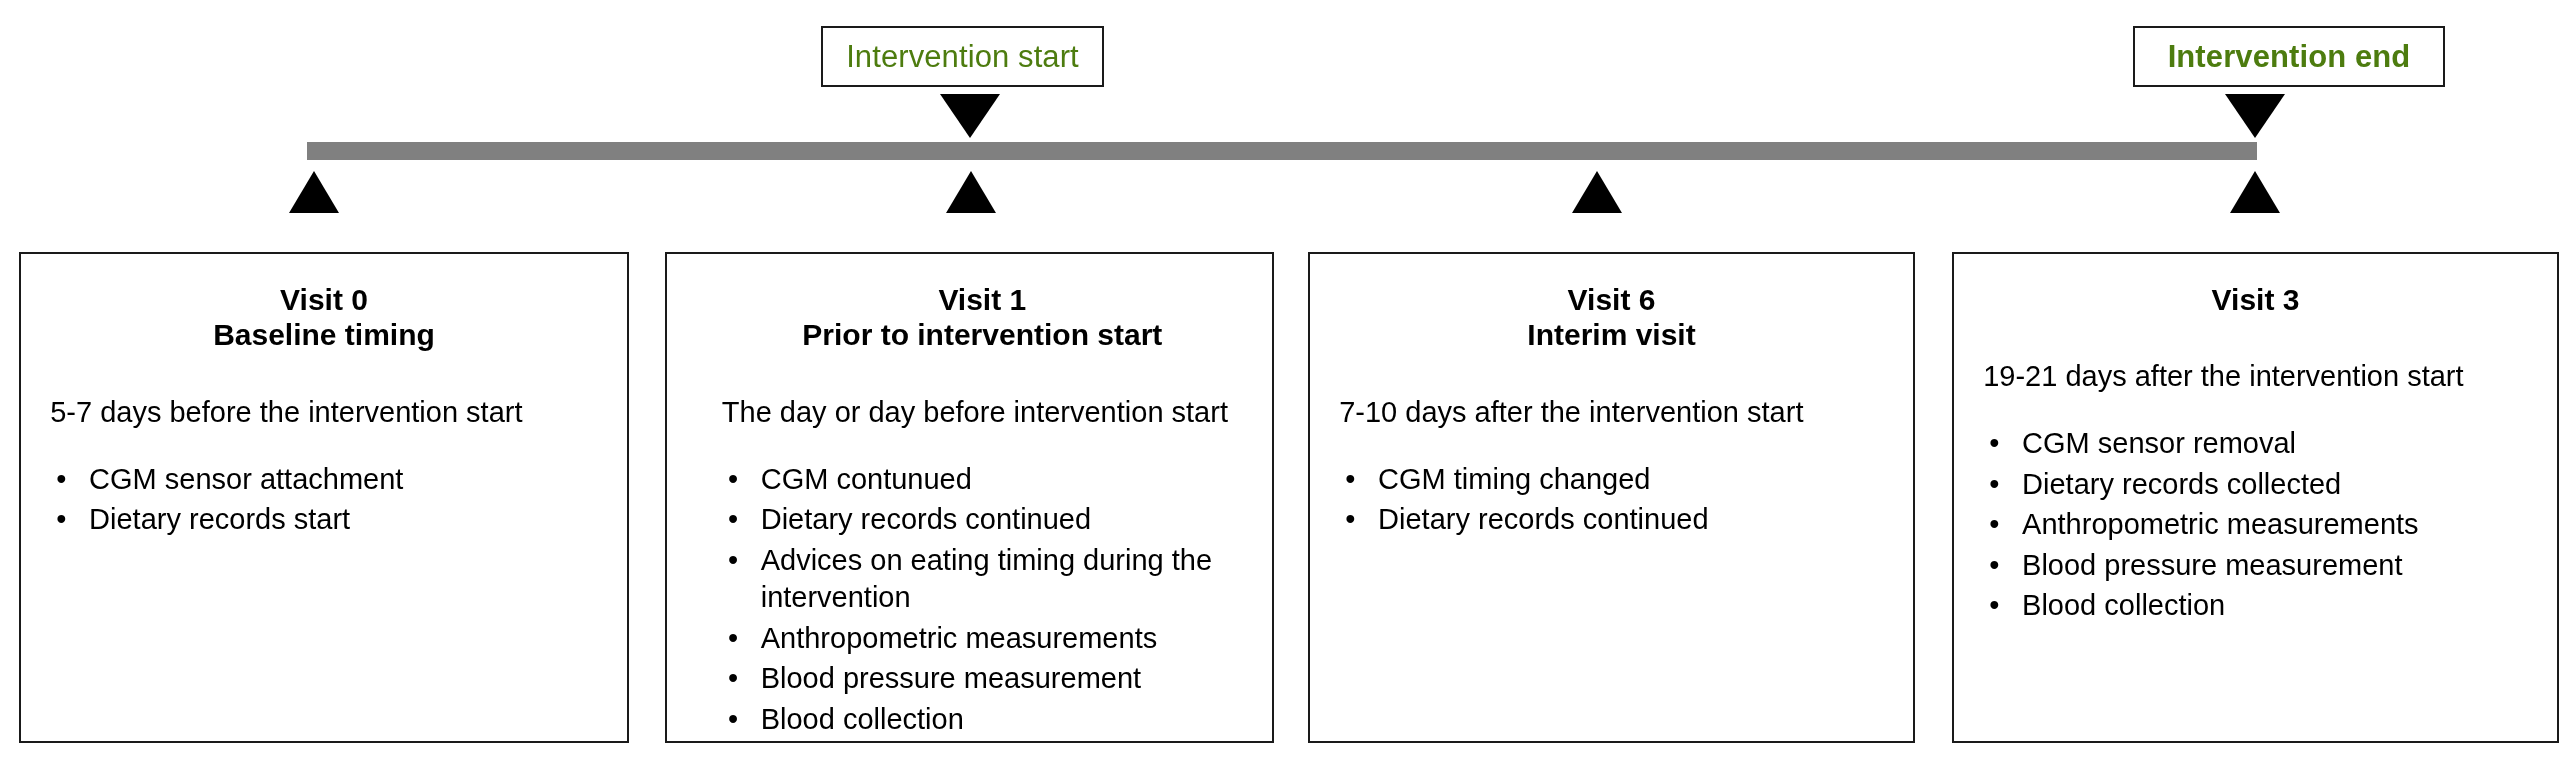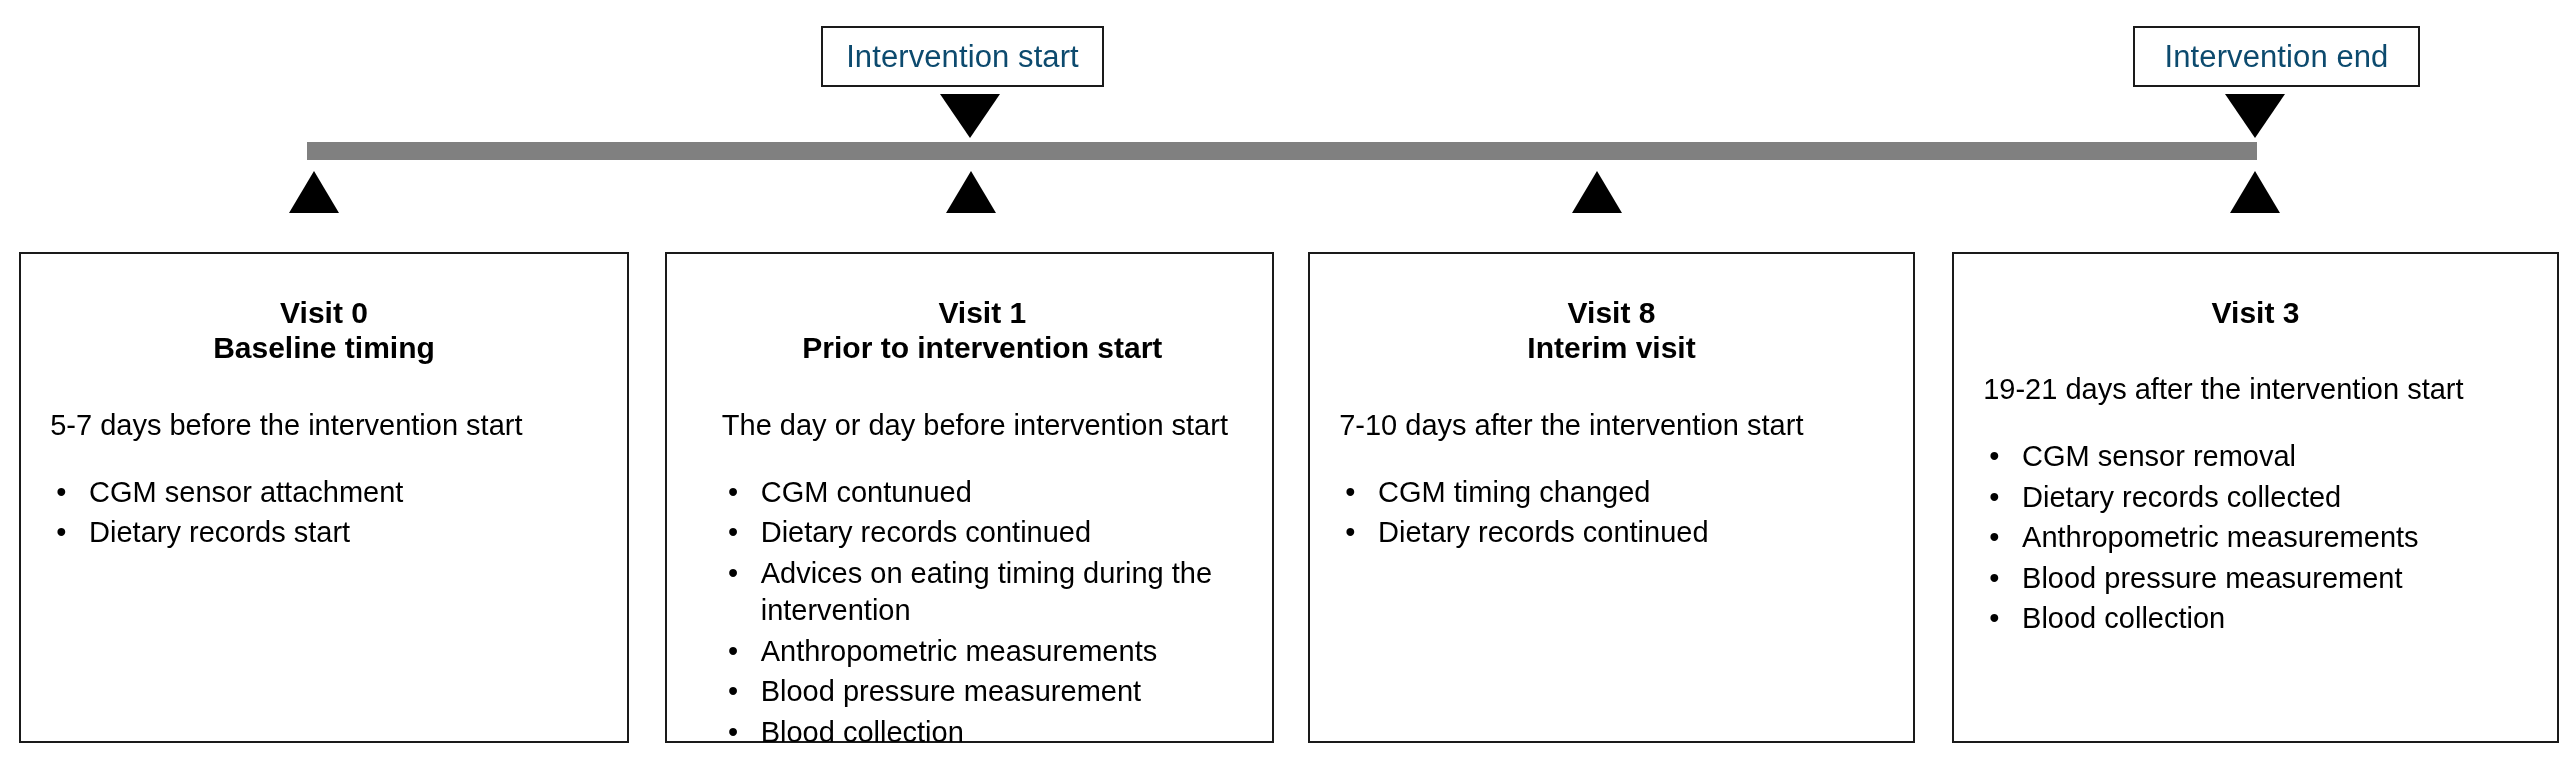--- a/index.html
+++ b/index.html
@@ -30,21 +30,21 @@
     box-sizing: border-box;
     border: 2.8px solid #1a1a1a;
     background: #ffffff;
     display: flex;
     align-items: center;
     justify-content: center;
     font-size: 31px;
     line-height: 1;
     letter-spacing: 0.1px;
     white-space: nowrap;
-    color: #0c4a6e;
+    color: #4d7c0f;
   }
 
   
   .tri-down {
     position: absolute;
     width: 0;
     height: 0;
     border-left: 30px solid transparent;
     border-right: 30px solid transparent;
     border-top: 44px solid #000000;
@@ -76,21 +76,21 @@
     height: 491px;
     border: 2.8px solid #1a1a1a;
     background: #ffffff;
     padding: 18.4px 18.4px 14px 18.4px;
   }
   .card-title {
     text-align: center;
     font-weight: bold;
     font-size: 30px;
     line-height: 1.18;
-    margin: 17px;
+    margin: 4px;
     padding-top: 5.7px;
   }
   .card-title .line2 {
     display: block;
   }
   .card-timing {
     font-size: 29px;
     line-height: 1.2;
     margin: 42px 0 0 8px;
     padding-left: 2.8px;
@@ -122,21 +122,21 @@
 <body>
 
 <div id="figure">
 
   <div class="milestone">
     <div class="milestone-box" style="left:821px; top:25.5px; width:283px; height:61px;">Intervention start</div>
     <div class="tri-down" style="left:940px; top:94px;"></div>
   </div>
 
   <div class="milestone">
-    <div class="milestone-box" style="left:2133px; top:26px; width:287px; height:61px;">Intervention end</div>
+    <div class="milestone-box" style="left:2133px; top:26px; width:312px; height:61px;font-weight:bold;">Intervention end</div>
     <div class="tri-down" style="left:2225px; top:94px;"></div>
   </div>
 
   <div id="timeline-bar"></div>
 
   <div class="tri-up" style="left:289px;  top:171px;"></div>
   <div class="tri-up" style="left:946px; top:171px;"></div>
   <div class="tri-up" style="left:1572px; top:171px;"></div>
   <div class="tri-up" style="left:2230px; top:171px;"></div>
 
@@ -187,21 +187,21 @@
       </li>
       <li>
         <span class="bullet-dot">•</span>
         <span>Blood collection</span>
       </li>
     </ul>
   </div>
 
   <div class="visit-card card-2" style="left:1308px; width:607px;">
     <div class="card-title">
-      <span>Visit 8</span>
+      <span>Visit 6</span>
       <span class="line2">Interim visit</span>
     </div>
     <p class="card-timing">7-10 days after the intervention start</p>
     <ul class="card-bullets">
       <li>
         <span class="bullet-dot">•</span>
         <span>CGM timing changed</span>
       </li>
       <li>
         <span class="bullet-dot">•</span>

